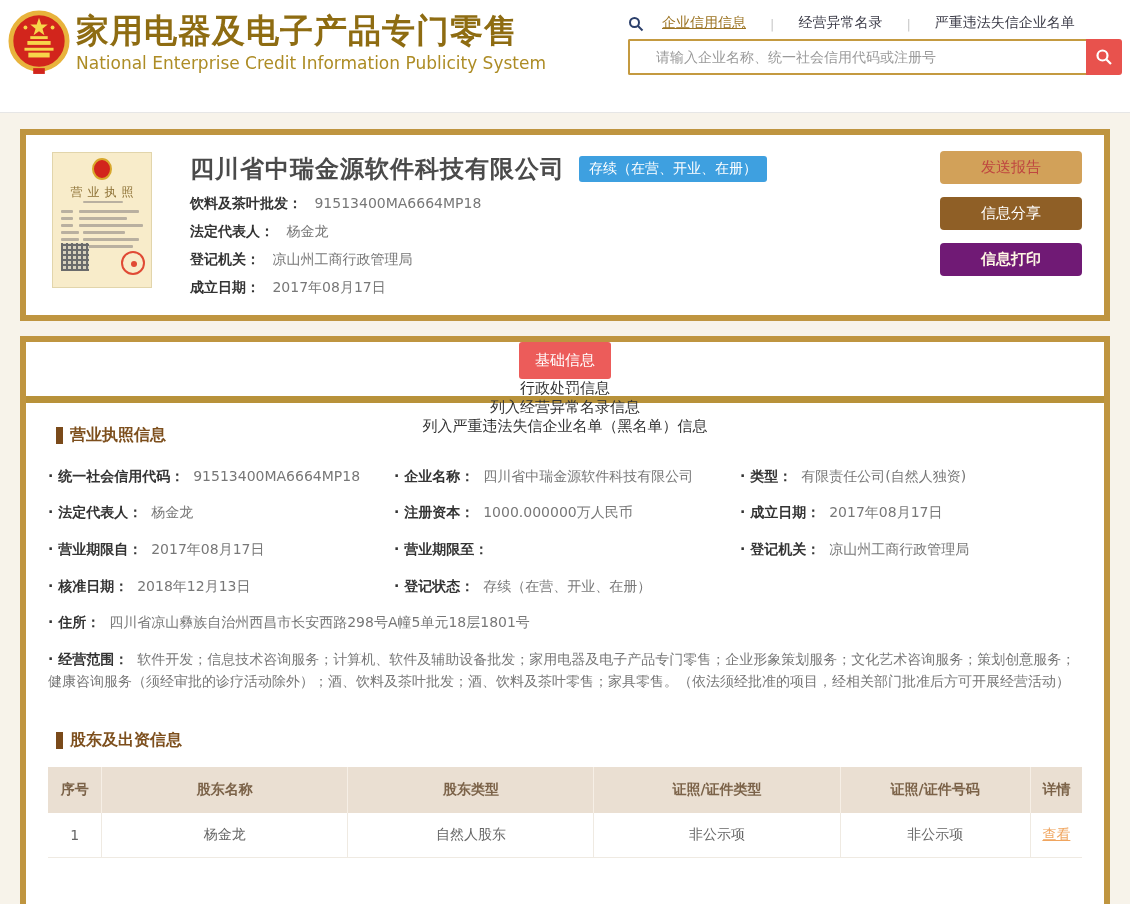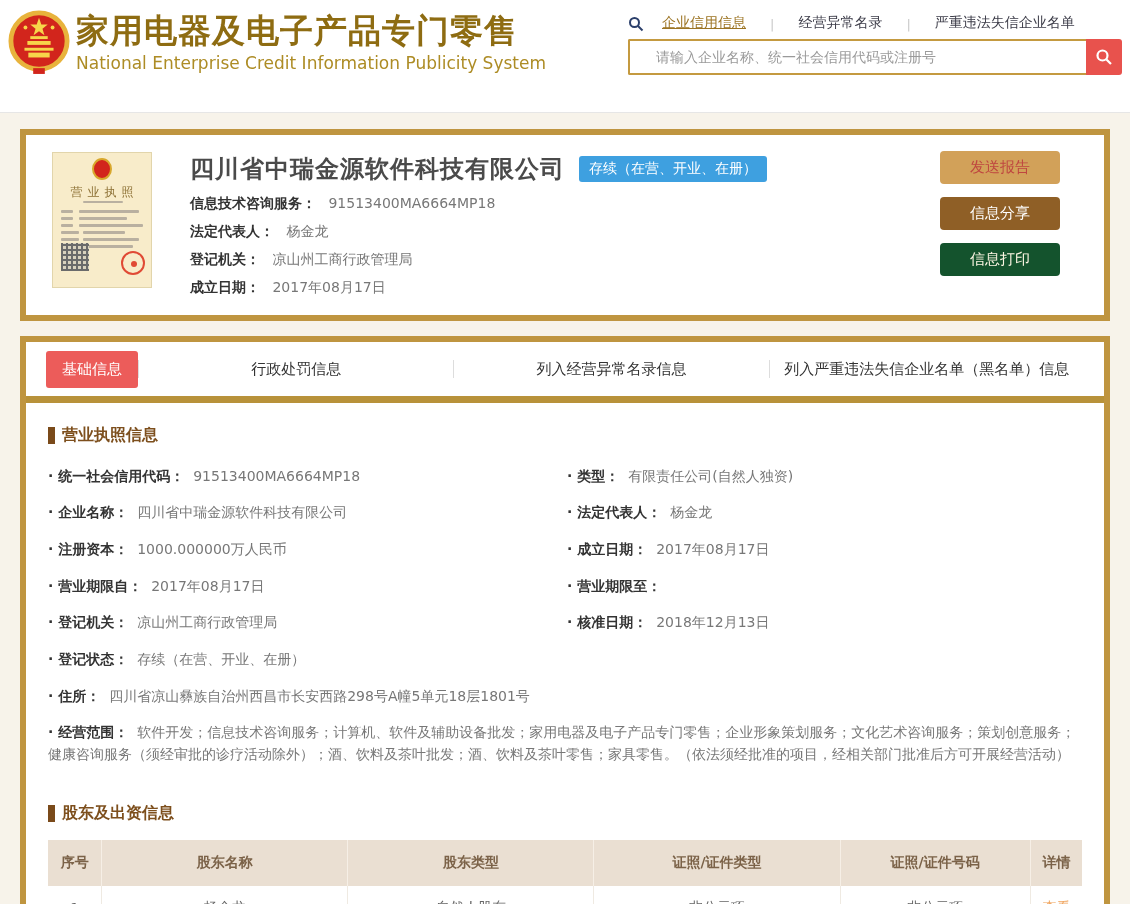--- a/index.html
+++ b/index.html
@@ -50,40 +50,40 @@
   .card-details { margin-left:138px; padding-top:3px; }
   .company-name-row { display:flex; align-items:center; }
   .company-name { font-size:24px; font-weight:bold; color:#4a4a4a; letter-spacing:1px; }
   .status-badge { margin-left:14px; background:#3ea0e0; color:#fff; font-size:14px;
                   padding:4px 10px; border-radius:3px; }
   .card-field { margin-top:10px; font-size:14px; }
   .card-field .lbl { font-weight:bold; color:#333; }
   .card-field .val { color:#777; margin-left:8px; }
 
   .card-buttons { position:absolute; right:22px; top:16px; width:142px; }
-  .card-btn { width:120px; height:33px; border:none; border-radius:4px; font-size:15px;
+  .card-btn { width:142px; height:33px; border:none; border-radius:4px; font-size:15px;
               font-family:inherit; cursor:pointer; display:block; margin-bottom:13px; }
   .btn-send  { background:#d2a159; color:#bf4640; }
   .btn-share { background:#8f5f26; color:#fff; }
-  .btn-print { background:#14532d; color:#fdf6e3; }
+  .btn-print { background:#701a75; color:#fdf6e3;font-weight:bold; }
 
   
   .main-box { margin-top:15px; min-height:610px; }
-  .tab-strip { height:54px; display:flex; align-items:center; padding:0 20px; }
+  .tab-strip { height:54px; display:flex; align-items:center; padding:0 20px;flex-direction:column; }
   .tab { font-size:15px; color:#333; cursor:pointer; white-space:nowrap; }
   .tab.active { background:#ec5c5a; color:#fff; padding:9px 16px; border-radius:3px; }
   .tab.plain { flex:1; text-align:center; }
   .tab-divider { width:1px; height:18px; background:#ddd; }
   .gold-bar { height:7px; background:#b8923a; }
 
   .content { padding:22px 22px 0 22px; }
-  .section-title { display:flex; align-items:center; font-size:16px; font-weight:bold; color:#7d4f1d; }
+  .section-title { display:flex; align-items:center; font-size:16px; font-weight:bold; color:#7d4f1d;margin-left:8px; }
   .section-title .bar { width:7px; height:17px; background:#7a4a1a; margin-right:7px; }
 
-  .info-grid { margin-top:12px; display:grid; grid-template-columns:1fr 1fr; column-gap:4px; }
+  .info-grid { margin-top:12px; display:grid; grid-template-columns:1fr 1fr 1fr; column-gap:4px; }
   .info-item { padding:7.5px 0; font-size:14px; line-height:1.55; }
   .info-item .lbl { font-weight:bold; color:#333; }
   .info-item .val { color:#777; margin-left:9px; }
   .info-item.full { grid-column:1 / -1; }
 
   .section2 { margin-top:30px; }
   .sh-table { width:100%; border-collapse:collapse; margin-top:16px; }
   .sh-table th { background:#eadfd2; color:#7b6248; font-size:14px; font-weight:bold;
                  height:46px; border-right:1px solid #f6efe6; }
   .sh-table th:last-child { border-right:none; }
@@ -157,21 +157,21 @@
       <div class="lt-qr"></div>
       <div class="lt-seal"></div>
     </div>
 
     <div class="card-details">
       <div class="company-name-row">
         <span class="company-name">四川省中瑞金源软件科技有限公司</span>
         <span class="status-badge">存续（在营、开业、在册）</span>
       </div>
       <div class="card-field">
-        <span class="lbl">信息技术咨询服务：</span>
+        <span class="lbl">饮料及茶叶批发：</span>
         <span class="val">91513400MA6664MP18</span>
       </div>
       <div class="card-field">
         <span class="lbl">法定代表人：</span>
         <span class="val">杨金龙</span>
       </div>
       <div class="card-field">
         <span class="lbl">登记机关：</span>
         <span class="val">凉山州工商行政管理局</span>
       </div>
@@ -206,24 +206,24 @@
     <div class="section-title">
       <span class="bar"></span>
       <span>营业执照信息</span>
     </div>
 
     <div class="info-grid">
       <div class="info-item">
         <span class="lbl">· 统一社会信用代码：</span><span class="val">91513400MA6664MP18</span>
       </div>
       <div class="info-item">
+        <span class="lbl">· 企业名称：</span><span class="val">四川省中瑞金源软件科技有限公司</span>
+      </div>
+      <div class="info-item">
         <span class="lbl">· 类型：</span><span class="val">有限责任公司(自然人独资)</span>
-      </div>
-      <div class="info-item">
-        <span class="lbl">· 企业名称：</span><span class="val">四川省中瑞金源软件科技有限公司</span>
       </div>
       <div class="info-item">
         <span class="lbl">· 法定代表人：</span><span class="val">杨金龙</span>
       </div>
       <div class="info-item">
         <span class="lbl">· 注册资本：</span><span class="val">1000.000000万人民币</span>
       </div>
       <div class="info-item">
         <span class="lbl">· 成立日期：</span><span class="val">2017年08月17日</span>
       </div>

